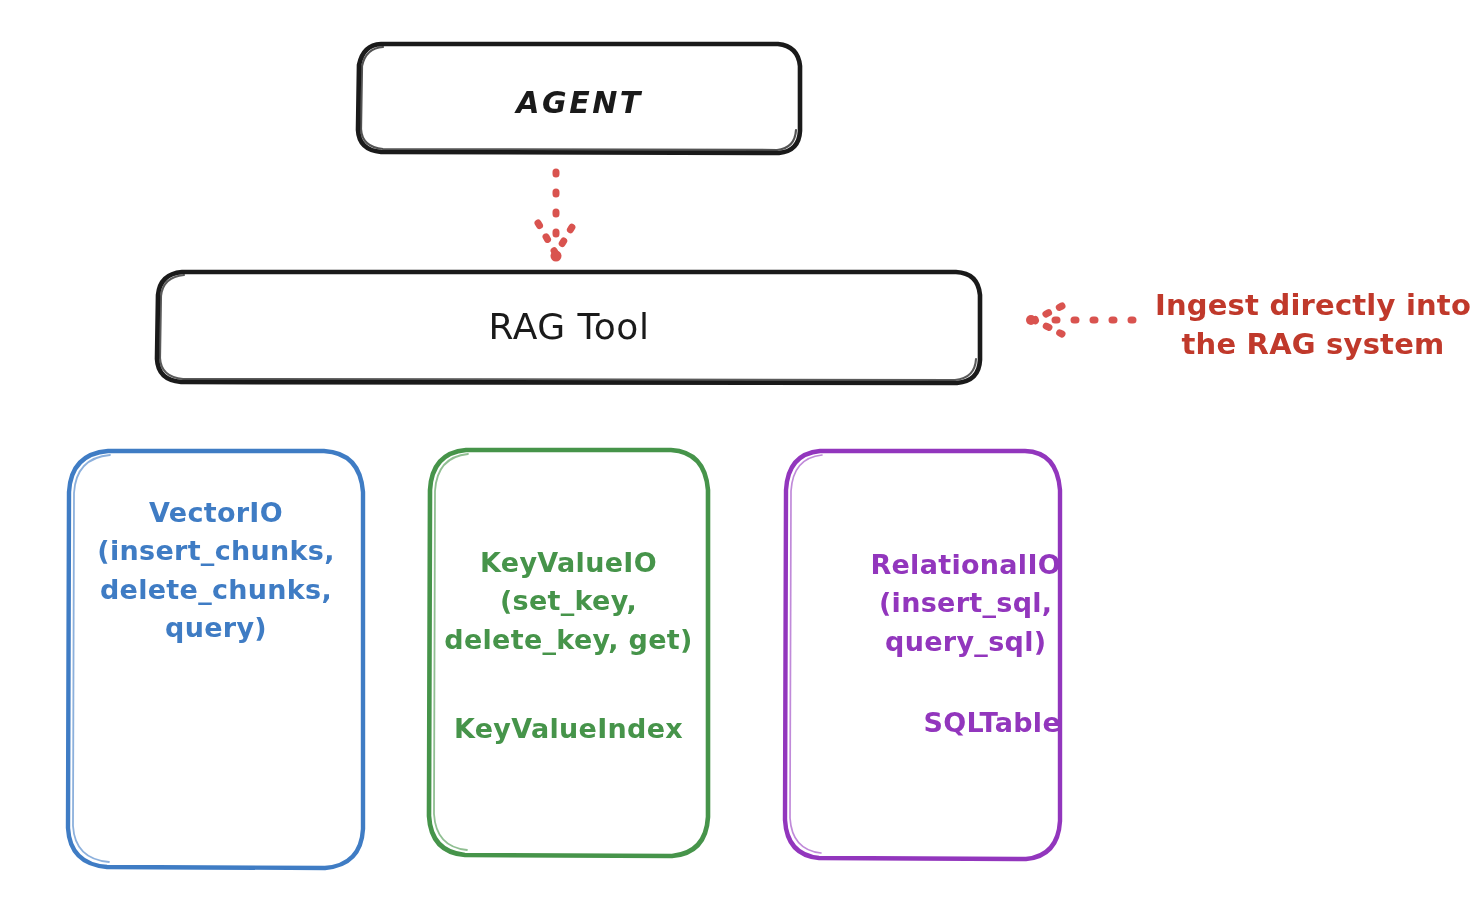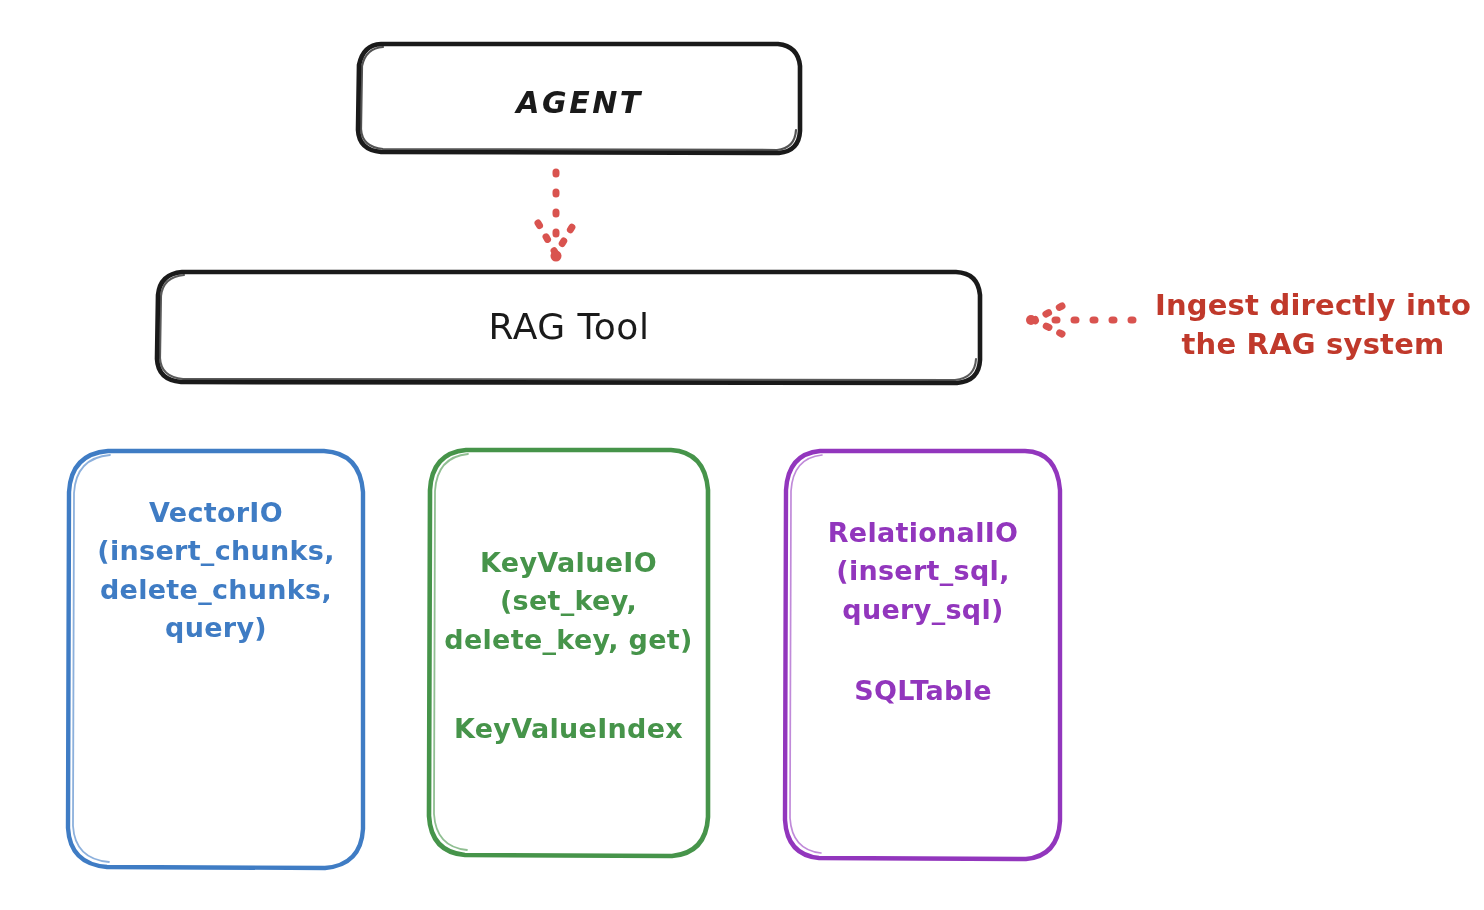--- a/index.html
+++ b/index.html
@@ -87,21 +87,22 @@
     justify-content: flex-start;
     padding-top: 94px;
     gap: 8px;
   }
   #node-relationalio {
     left: 785px;
     top: 450px;
     width: 276px;
     height: 408px;
     justify-content: flex-start;
-    padding-top: 64px;
+    padding-top: 96px;
+    align-items: flex-end;
   }
 
   .store-label {
     font-family: "DejaVu Sans", sans-serif;
     font-size: 27px;
     font-weight: 600;
     line-height: 1.42;
     white-space: pre-line;
     letter-spacing: 0.3px;
   }

